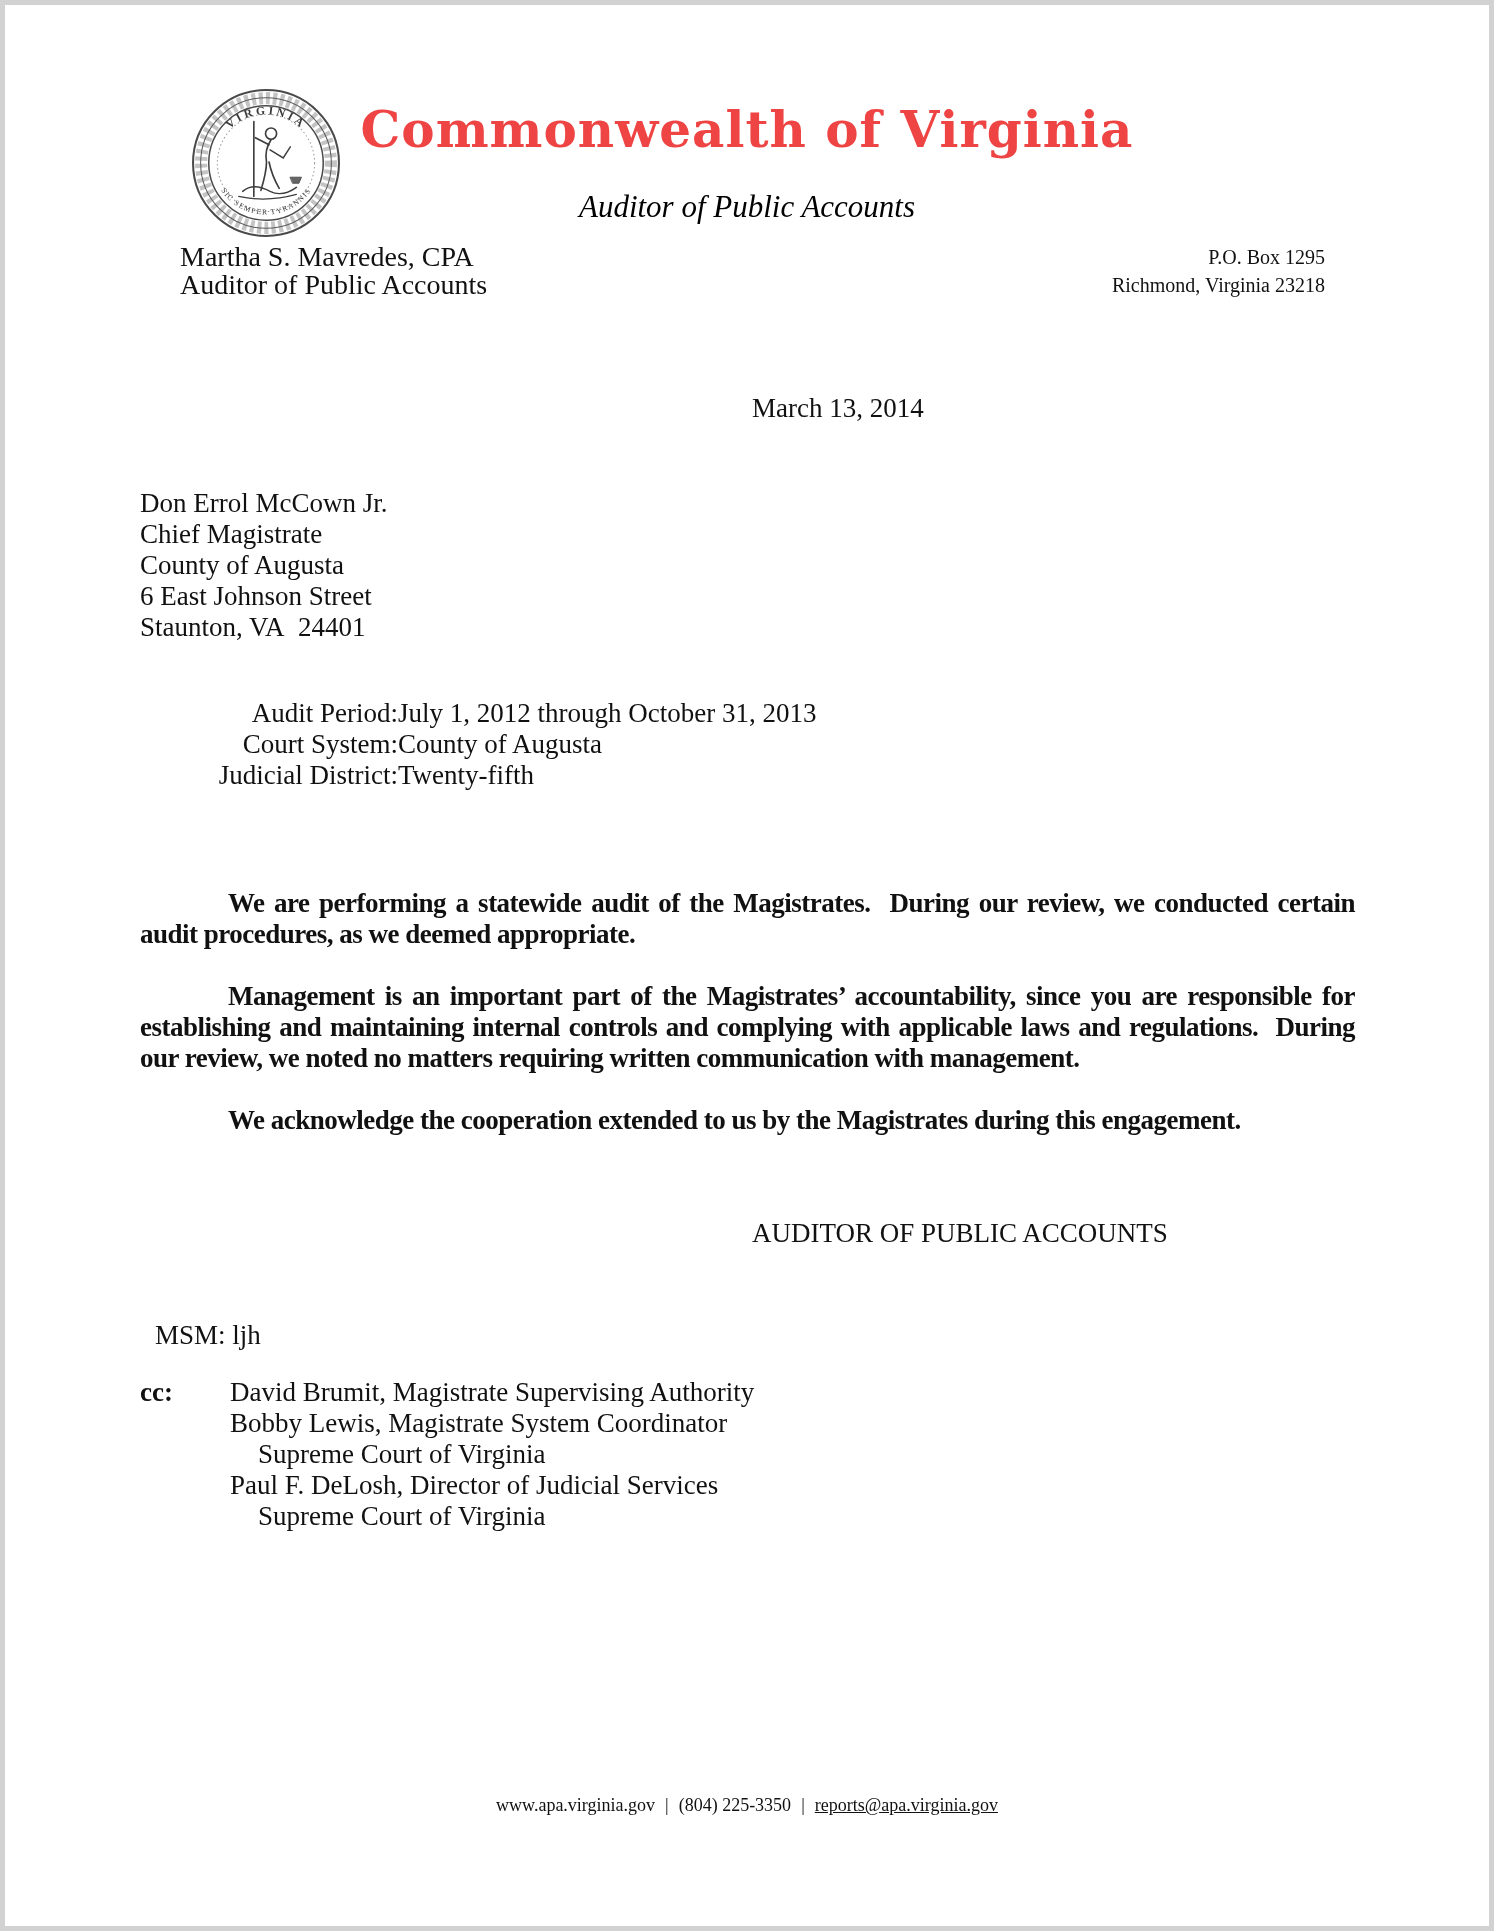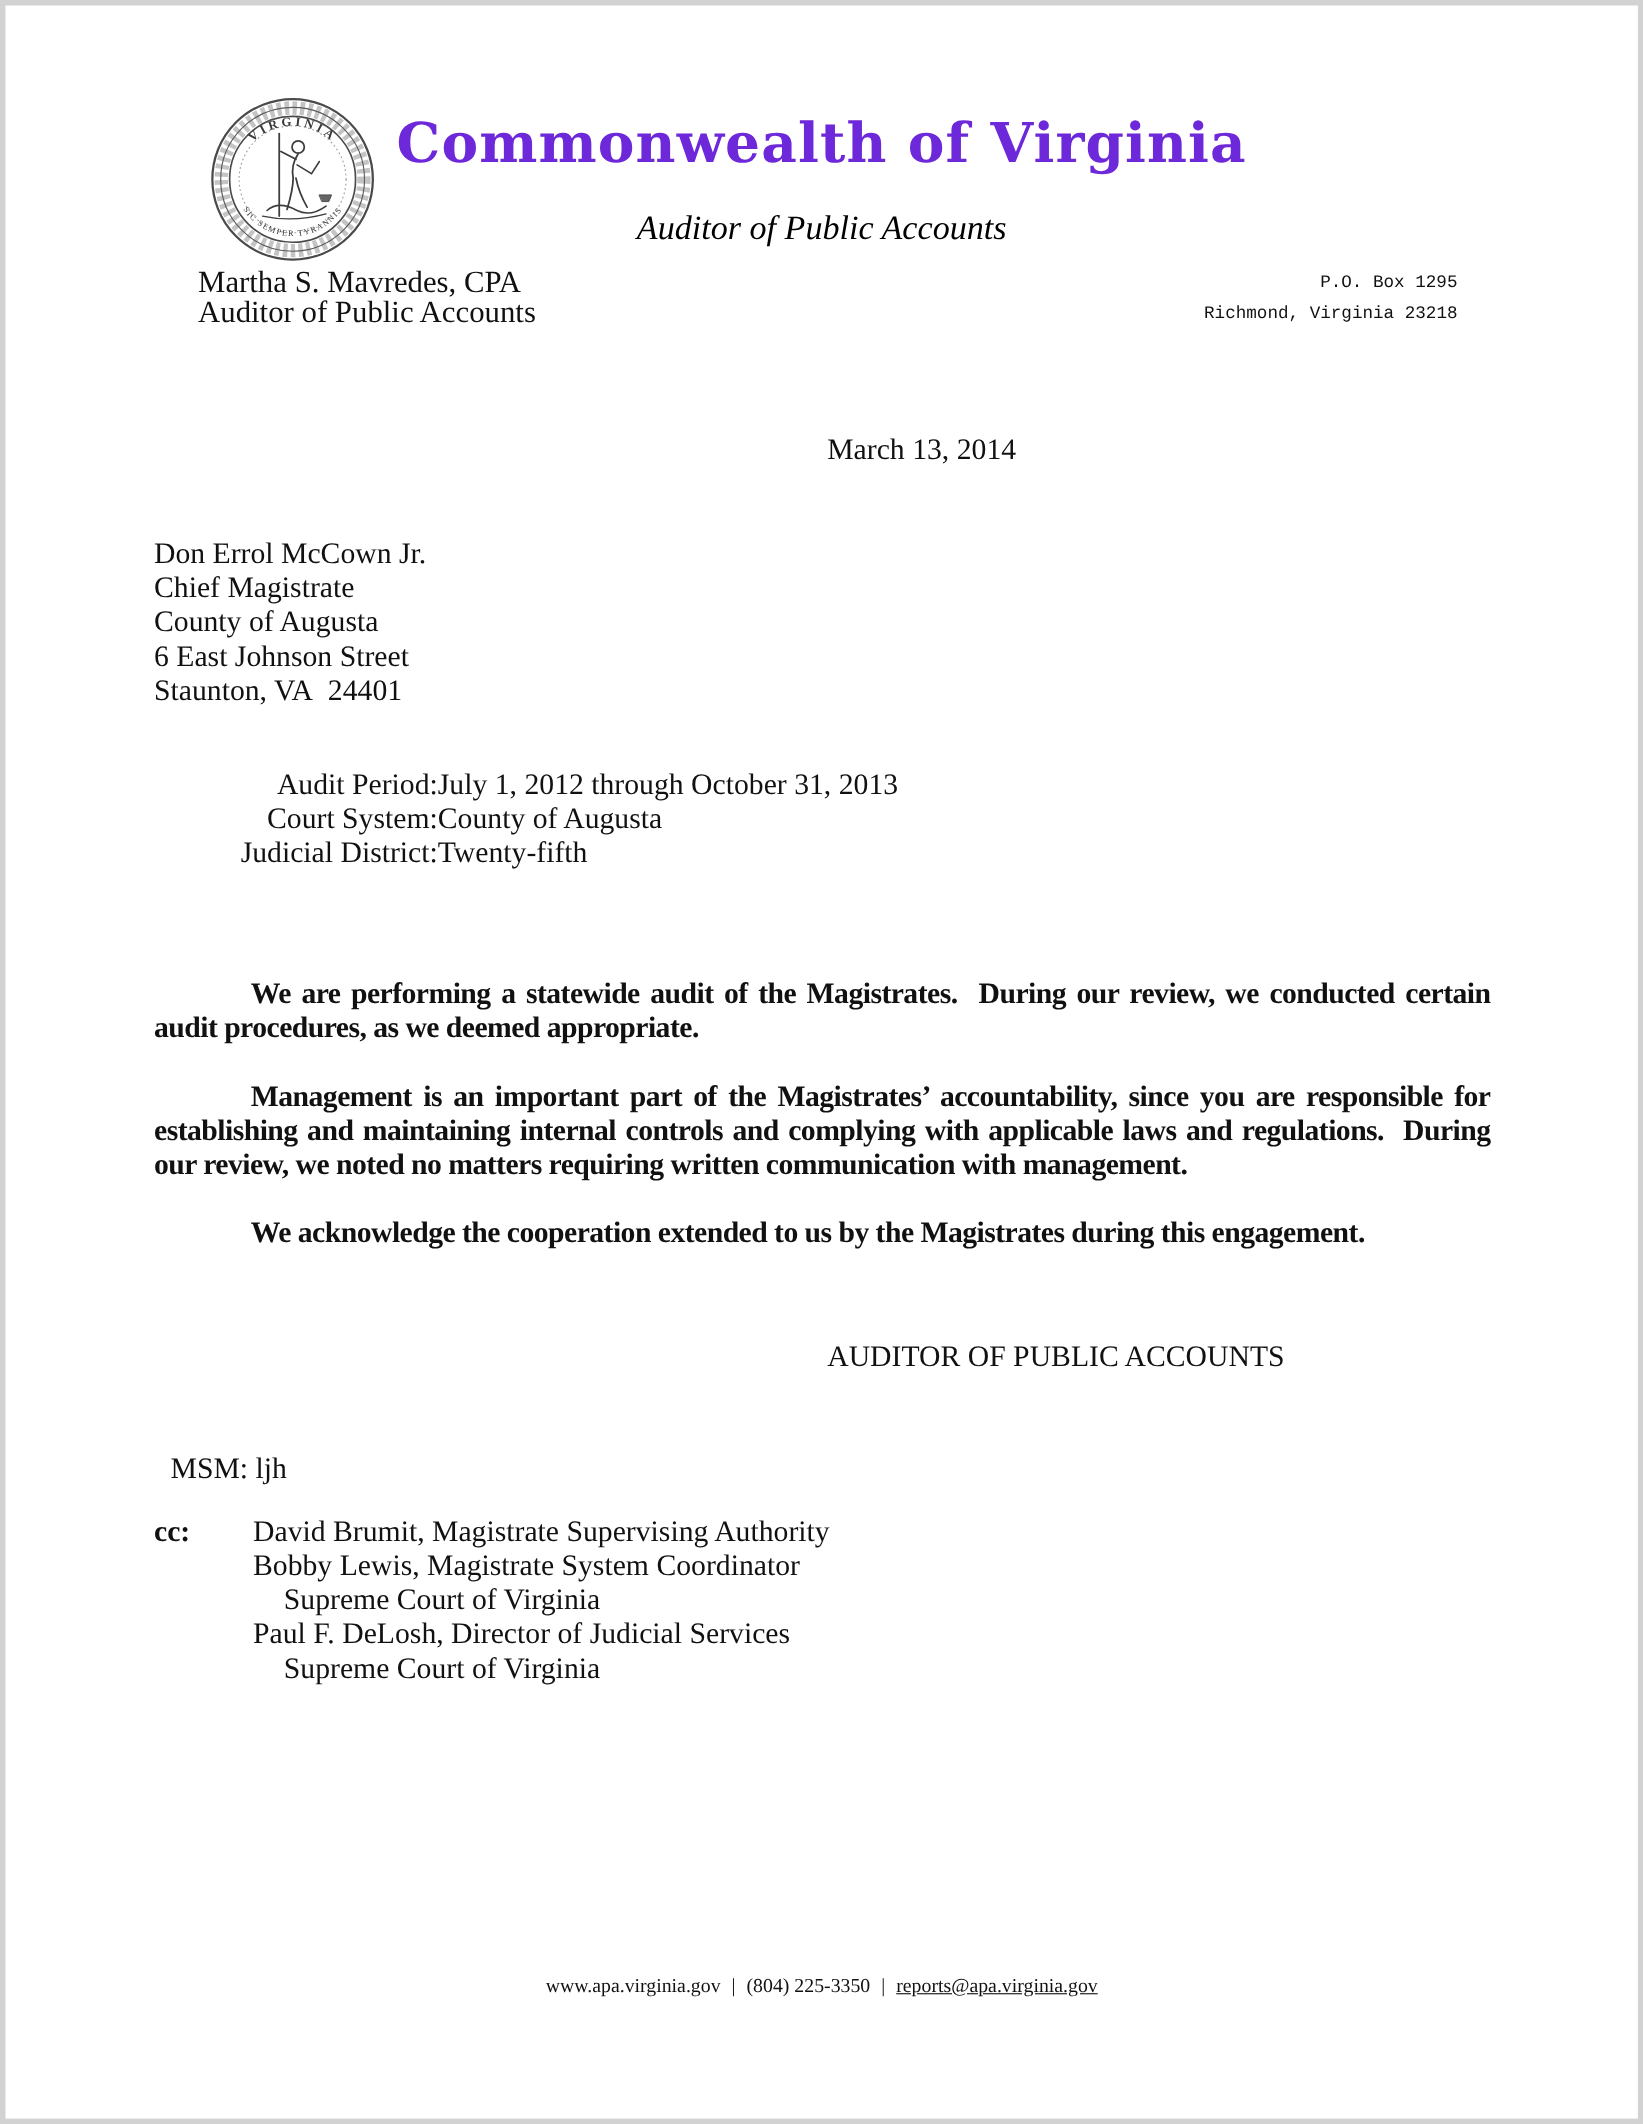--- a/index.html
+++ b/index.html
@@ -32,21 +32,21 @@
     position: absolute;
     left: 0;
     right: 0;
     top: 94px;
     text-align: center;
     font-family: "DejaVu Serif", serif;
     font-weight: 700;
     font-size: 50px;
     line-height: 62px;
     letter-spacing: 1px;
-    color: #6d28d9;
+    color: #ef4444;
   }
   .org-subtitle {
     position: absolute;
     left: 0;
     right: 0;
     top: 183px;
     text-align: center;
     font-style: italic;
     font-size: 31px;
     line-height: 38px;
@@ -57,23 +57,22 @@
     left: 175px;
     top: 238px;
     font-size: 28px;
     line-height: 28px;
   }
   .contact-right {
     position: absolute;
     right: 164px;
     top: 238px;
     text-align: right;
-    font-size: 16px;
+    font-size: 20px;
     line-height: 28px;
-    font-family: Liberation Mono, monospace;
   }
   
   .date-line {
     position: absolute;
     left: 747px;
     top: 388px;
   }
   .recipient {
     position: absolute;
     left: 135px;

